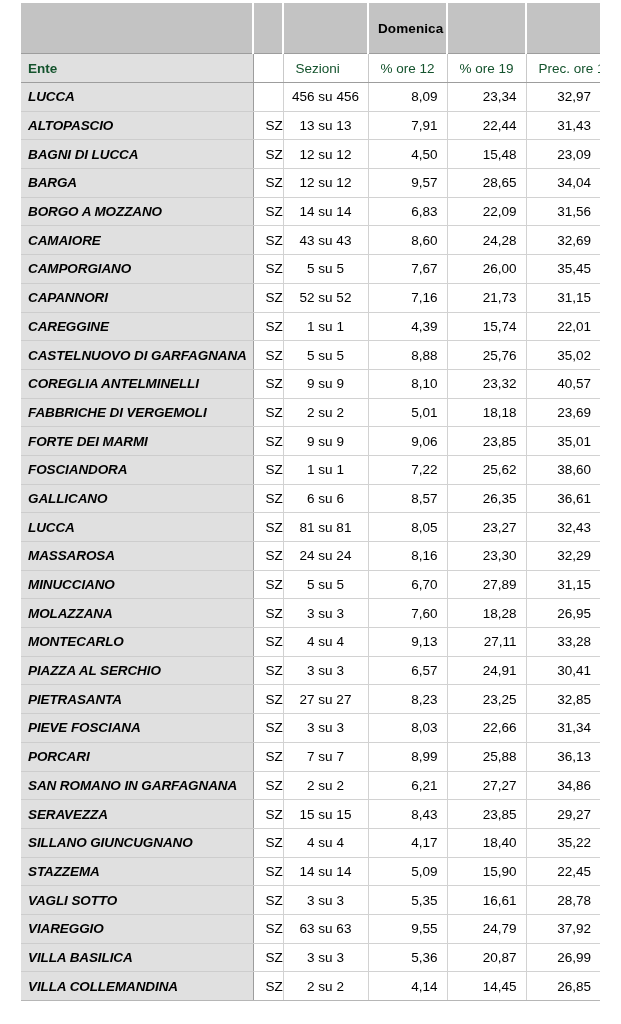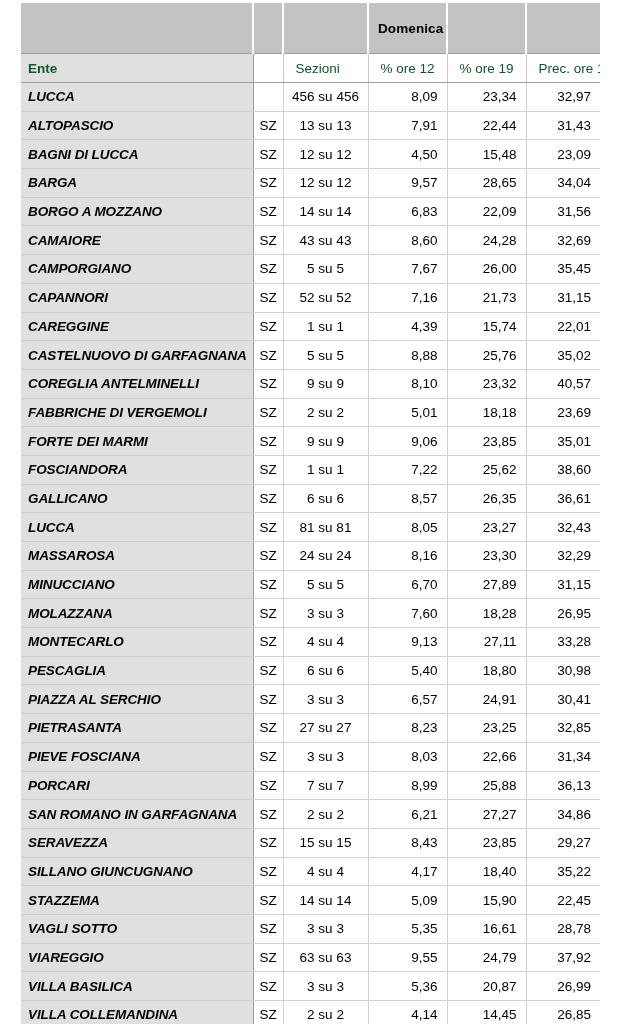--- a/index.html
+++ b/index.html
@@ -105,21 +105,21 @@
     background: #e0e0e0;
     font-weight: bold;
     text-align: left;
     border-right: 1px solid #9d9d9d;
     border-bottom: 1px solid #cdcdcd;
     letter-spacing: -0.1px;
     font-style: italic;
   }
   tbody tr td.sz {
     text-align: left;
-    padding-left: 6px;
+    padding-left: 12px;
     padding-right: 3px;
   }
   tbody tr td.sez {
     text-align: center;
   }
   tbody tr td.num {
     text-align: right;
     padding-right: 9px;
   }
   tbody tr td.last {
@@ -316,28 +316,20 @@
           </tr>
           <tr>
             <td class="c1">MONTECARLO</td>
             <td class="sz">SZ</td>
             <td class="sez">4 su 4</td>
             <td class="num">9,13</td>
             <td class="num">27,11</td>
             <td class="num last">33,28</td>
           </tr>
           <tr>
-            <td class="c1">PESCAGLIA</td>
-            <td class="sz">SZ</td>
-            <td class="sez">6 su 6</td>
-            <td class="num">5,40</td>
-            <td class="num">18,80</td>
-            <td class="num last">30,98</td>
-          </tr>
-          <tr>
             <td class="c1">PIAZZA AL SERCHIO</td>
             <td class="sz">SZ</td>
             <td class="sez">3 su 3</td>
             <td class="num">6,57</td>
             <td class="num">24,91</td>
             <td class="num last">30,41</td>
           </tr>
           <tr>
             <td class="c1">PIETRASANTA</td>
             <td class="sz">SZ</td>

